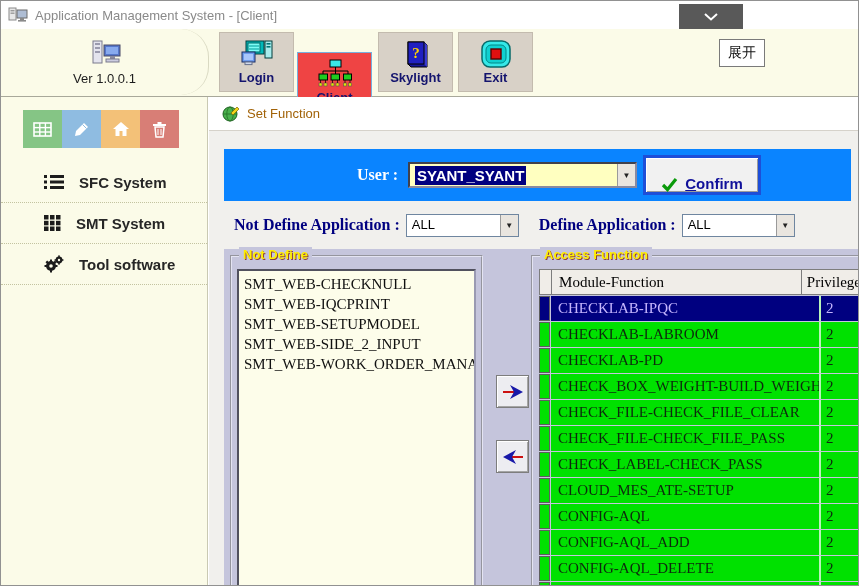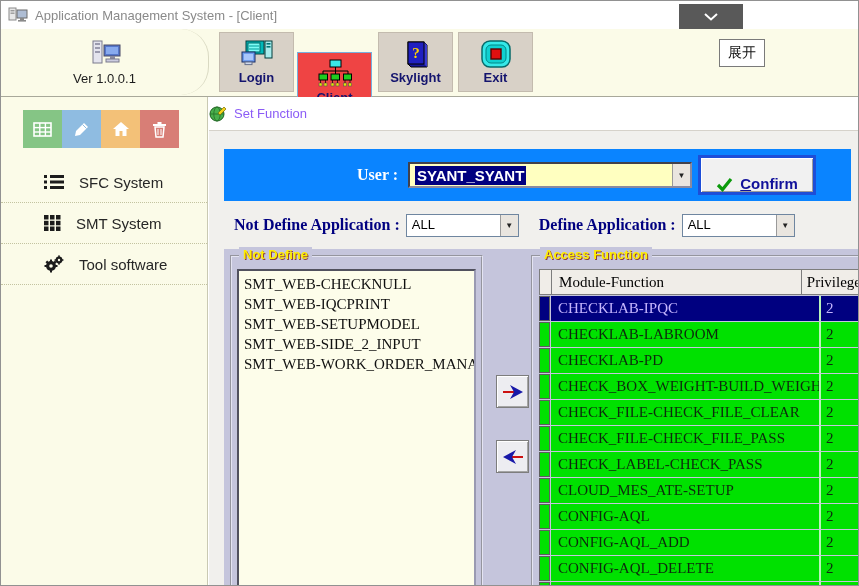--- a/index.html
+++ b/index.html
@@ -31,36 +31,36 @@
   
   .sidebar{position:absolute;left:0;top:96px;width:207px;bottom:0;background:#fbfbe8;
            border-right:1px solid #c9c9b2;box-sizing:border-box;}
   .action-row{display:flex;margin:13px 0 14px 22px;}
   .action-btn{width:39px;height:38px;display:flex;align-items:center;justify-content:center;cursor:pointer;}
   .action-btn.green{background:#85c585;}
   .action-btn.blue{background:#8fbce1;}
   .action-btn.orange{background:#f3c178;}
   .action-btn.red{background:#d87e76;}
   .side-item{height:40px;display:flex;align-items:center;padding-left:43px;gap:15px;
-             border-bottom:1px dotted #c3c3a0;font-size:15px;color:#262626;cursor:pointer;}
+             border-bottom:1px dotted #c3c3a0;font-size:15px;color:#262626;cursor:pointer;font-weight:bold;}
 
   
   .main{position:absolute;left:208px;top:96px;right:0;bottom:0;display:flex;flex-direction:column;}
   .panel-header{height:33px;background:#ffffff;border-bottom:1px solid #d6d2ca;display:flex;
-                align-items:center;gap:8px;font-size:13px;color:#8b5cf6;}
+                align-items:center;gap:8px;padding-left:13px;font-size:13px;color:#a16207;}
   .panel-body{flex:1;background:#f1f0ed;display:flex;flex-direction:column;min-height:0;}
 
   .user-bar{margin:18px 7px 0 15px;height:52px;background:#0a84ff;display:flex;align-items:center;}
   .user-label{margin-left:133px;color:#ffffff;font:bold 16px "Liberation Serif",serif;}
   .combo{display:flex;align-items:stretch;background:#fff;border:1px solid #6f86a0;box-sizing:border-box;}
   .combo .val{flex:1;padding:2px 0 0 5px;font-size:13px;color:#000;overflow:hidden;white-space:nowrap;}
   .combo .dd{width:17px;background:#e9e5df;border-left:1px solid #9a9a9a;display:flex;
              align-items:center;justify-content:center;cursor:pointer;}
   .combo .dd span{font-size:8px;color:#222;}
-  .combo-user{width:284px;height:26px;margin-left:10px;border:2px inset #8a8aa0;background:#ffffc0;}
+  .combo-user{width:229px;height:26px;margin-left:10px;border:2px inset #8a8aa0;background:#ffffc0;}
   .combo-user .val{font:bold 15px "Liberation Sans",sans-serif;padding-top:3px;}
   .combo-user .val .sel{background:#000080;color:#fff;padding:1px 2px;}
   .confirm-btn{margin-left:6px;width:112px;height:34px;background:#f1f1f1;border:3px solid #1d4ed8;
                box-shadow:inset 1px 1px 0 #ffffff,inset -1px -1px 0 #9b9b9b;display:flex;
                align-items:flex-end;justify-content:center;gap:7px;cursor:pointer;}
   .confirm-btn .c-label{font-weight:bold;font-size:15px;color:#10109a;}
   .confirm-btn .c-label u{text-decoration:underline;}
 
   .filter-row{height:48px;display:flex;align-items:center;padding-left:15px;}
   .f-label{font:bold 16px "Liberation Serif",serif;color:#000080;margin-left:10px;}

